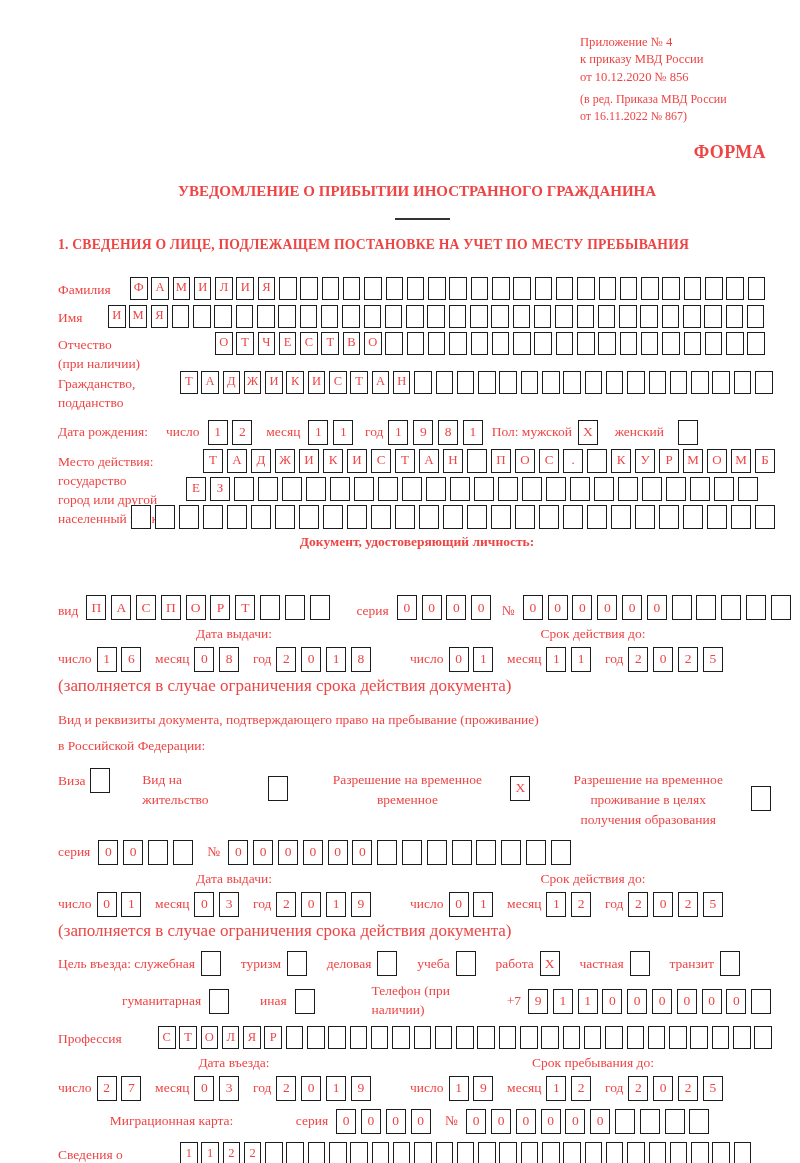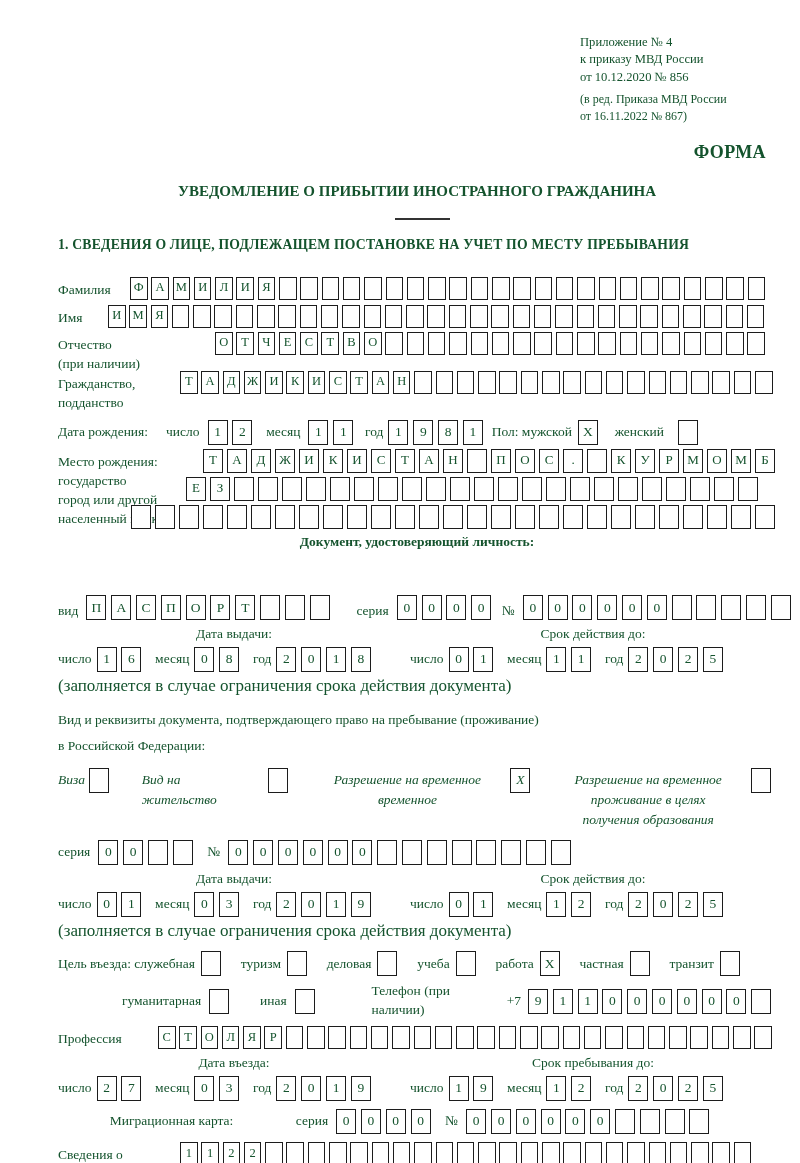--- a/index.html
+++ b/index.html
@@ -1,20 +1,20 @@
 <!DOCTYPE html>
 <html><head>
 <meta charset="utf-8">
 <style>
   html,body{margin:0;padding:0;background:#fff;}
   .page{
     width:800px;height:1163px;box-sizing:border-box;
     padding:34px 24px 30px 58px;
     font-family:"Liberation Serif","DejaVu Serif",serif;
-    color:#14532d;font-size:13.5px;line-height:1.4;background:#fff;overflow:hidden;
+    color:#ef4444;font-size:13.5px;line-height:1.4;background:#fff;overflow:hidden;
   }
   
   .appendix{margin-left:auto;width:196px;font-size:12.6px;line-height:1.38;}
   .appendix .edition{margin-top:5px;font-size:12px;}
   .form-label{text-align:right;font-weight:bold;font-size:18px;margin-top:16px;padding-right:10px;letter-spacing:.4px;}
   .title{text-align:center;font-weight:bold;font-size:15px;line-height:1.6;margin-top:14px;}
   .title .blank{display:inline-block;width:55px;border-bottom:2px solid #333;height:13px;margin-left:10px;}
   .sec-heading{font-weight:bold;font-size:13.7px;margin-top:8px;letter-spacing:.2px;}
   
   .row{display:flex;align-items:flex-start;}
@@ -38,21 +38,21 @@
   .dates-col.right{flex:1;}
   .dates-head{text-align:center;margin-bottom:3px;}
   .date-fields{display:flex;align-items:center;}
   .dlabel{margin-right:5px;}
   .dlabel+ .cells{margin-right:9px;}
   .dates-note{width:100%;text-align:left;font-size:17px;margin-top:2px;white-space:nowrap;}
   
   .doc-heading{font-weight:bold;text-align:center;margin-top:4px;}
   
   .permits{display:flex;align-items:flex-start;margin-top:10px;}
-  .opt{display:flex;align-items:flex-start;font-style:italic;}
+  .opt{display:flex;align-items:center;}
   .opt .opt-text{line-height:20px;}
   .opt .opt-text.center{text-align:center;}
   .permits .g1{margin-right:28px;}
   .permits .g2{margin-right:26px;}
   .permits .g2 .opt-text{margin-right:16px;}
   .permits .g3{margin-right:22px;}
   .permits .g3 .opt-text{width:178px;margin-right:14px;}
   .permits .g4 .opt-text{width:182px;margin-right:12px;}
   .opt .box{margin-top:-2px;}
   
@@ -266,21 +266,21 @@
         <span class="cell">X</span>
       </span>
     <span class="inline-label" style="padding-top:0;margin-left:12px;margin-right:14px;">женский</span>
     <span class="cells lg box">
         <span class="cell"></span>
       </span>
   </div>
 
   <div class="row mt4">
     <div class="label w145">
-      <div>Место рождения:</div>
+      <div>Место действия:</div>
       <div>государство</div>
       <div>город или другой</div>
       <div>населенный пункт</div>
     </div>
     <div>
       <div class="cells md" style="margin-bottom:4px;">
           <span class="cell">Т</span>
           <span class="cell">А</span>
           <span class="cell">Д</span>
           <span class="cell">Ж</span>

